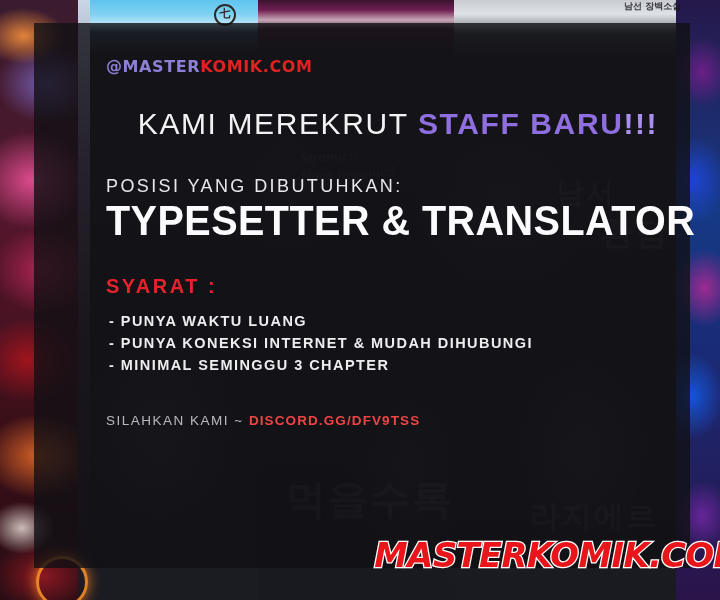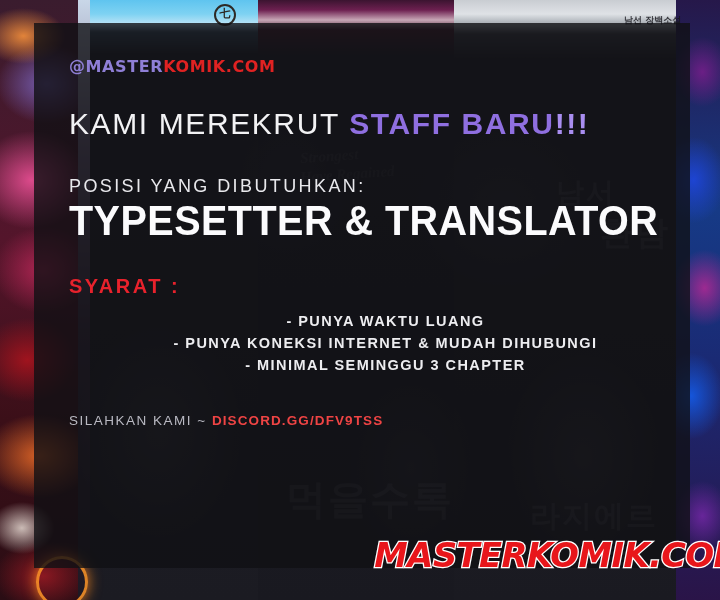--- a/index.html
+++ b/index.html
@@ -114,21 +114,21 @@
     color: rgba(225,225,235,.13);
     font-family: "DejaVu Sans", sans-serif;
     font-weight: 700;
     letter-spacing: 2px;
     user-select: none;
   }
   .kr-a { left: 286px; top: 478px; font-size: 40px; line-height: 42px; }
   .kr-b { left: 530px; top: 500px; font-size: 30px; line-height: 32px; }
   .kr-c { left: 556px; top: 178px; font-size: 28px; line-height: 30px; }
   .kr-d { left: 600px; top: 218px; font-size: 33px; line-height: 30px; }
-  .kr-e { left: 624px; top: 14px;  font-size: 9px;  color: rgba(25,25,30,.85); letter-spacing: 0; }
+  .kr-e { left: 624px; top: 0;  font-size: 9px;  color: rgba(25,25,30,.85); letter-spacing: 0; }
 
   .latin-faint {
     position: absolute;
     color: rgba(230,225,230,.10);
     font-family: "Liberation Serif", serif;
     font-style: italic;
     font-weight: 700;
     user-select: none;
   }
   .lf-a { left: 300px; top: 148px; font-size: 15px; transform: rotate(-4deg); }
@@ -159,21 +159,21 @@
 
   
   .card {
     position: absolute;
     left: 34px;
     top: 23px;
     width: 656px;
     height: 545px;
     background: rgba(16,16,20,.80);
     box-sizing: border-box;
-    padding: 36px 0 0 35px;
+    padding: 36px 0 0 72px;
   }
 
   
   .handle {
     font-size: 16px;
     font-weight: 700;
     letter-spacing: .6px;
     font-family: "DejaVu Sans", sans-serif;
     margin: 0 0 34px 0;
     line-height: 1;
@@ -183,20 +183,21 @@
   .handle .h-red    { color: #e02222; }
 
   .headline {
     font-size: 30px;
     letter-spacing: 1.6px;
     color: #f2f2f4;
     font-weight: 400;
     margin: 0 0 38px 0;
     line-height: 1;
     white-space: nowrap;
+    text-align: center;
   }
   .headline .accent {
     color: #8f6fe0;
     font-weight: 700;
   }
   .headline .bangs {
     color: #a98ef0;
     font-weight: 700;
   }
 
@@ -226,23 +227,22 @@
     font-size: 20px;
     font-weight: 700;
     color: #e8222c;
     letter-spacing: 2.5px;
     margin: 0 0 14px 0;
     line-height: 1;
   }
 
   .req-list {
     list-style: none;
-    margin: 0 0 34px 12px;
+    margin: 0 0 34px 3px;
     padding: 0;
-    text-align: center;
   }
   .req-list li {
     font-size: 14.5px;
     font-weight: 700;
     color: #ededf0;
     letter-spacing: 1.45px;
     line-height: 22px;
     white-space: nowrap;
   }
 

